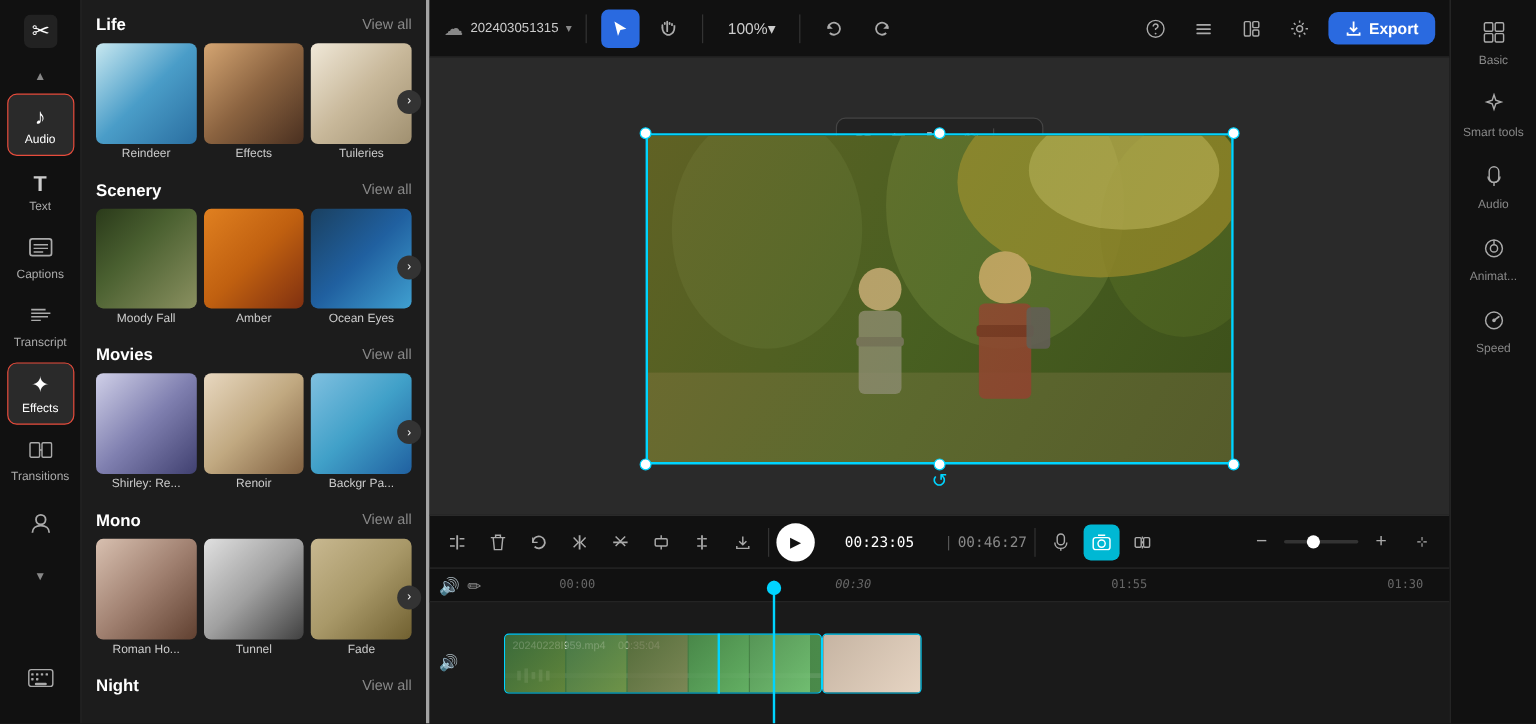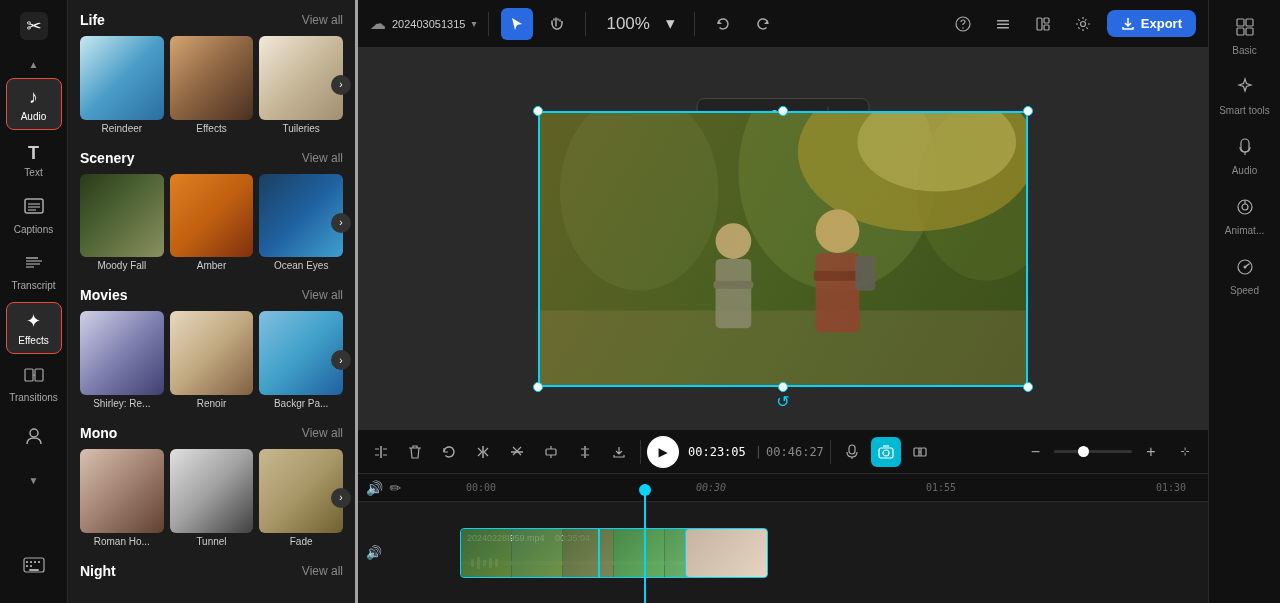--- a/index.html
+++ b/index.html
@@ -137,22 +137,22 @@
     .top-bar-divider { width: 1px; height: 24px; background: #333; margin: 0 4px; }
     .top-bar-spacer { flex: 1; }
     .tool-btn {
       width: 32px; height: 32px;
       display: flex; align-items: center; justify-content: center;
       border-radius: 6px; cursor: pointer; font-size: 16px; color: #ccc;
       background: transparent; border: none;
     }
     .tool-btn.active { background: #2a6ae0; color: #fff; }
     .zoom-control {
-      display: flex; align-items: center; gap: 16px;
-      font-size: 17px; color: #ccc; cursor: pointer;
+      display: flex; align-items: center; gap: 0;
+      font-size: 13px; color: #ccc; cursor: pointer;
       padding: 4px 8px; border-radius: 6px;
     }
     .export-btn {
       background: #2a6ae0; color: #fff; border: none;
       padding: 6px 14px; border-radius: 8px; font-size: 13px; font-weight: 600;
       cursor: pointer; display: flex; align-items: center; gap: 6px;
     }
 
     
     .canvas-area {
@@ -263,21 +263,21 @@
     }
     .bt-divider { width: 1px; height: 24px; background: #333; margin: 0 2px; }
     .play-btn {
       width: 32px; height: 32px;
       background: #fff; border-radius: 50%;
       display: flex; align-items: center; justify-content: center;
       cursor: pointer; font-size: 12px; color: #111;
     }
     .timecode {
       font-size: 12px; color: #fff; font-family: monospace;
-      margin: 0 5px;
+      margin: 0 21px;
     }
     .timecode-divider { color: #555; font-size: 12px; font-family: monospace; }
     .timecode-total { font-size: 12px; color: #888; font-family: monospace; }
     .bt-spacer { flex: 1; }
 
     
     .timeline-area {
       height: 130px;
       background: #1a1a1a;
       border-top: 1px solid #2a2a2a;
@@ -325,21 +325,20 @@
       position: absolute; top: 2px; left: 2px;
       white-space: nowrap;
     }
     .track-clip-duration {
       font-size: 9px; color: rgba(255,255,255,0.7); padding: 2px 4px;
       position: absolute; top: 2px; left: 90px;
     }
     .clip-main {
       left: 0; width: 265px;
       background: linear-gradient(90deg, #3a6a3a 0%, #4a8a4a 100%);
-      margin-left: 40px;
     }
     .clip-second {
       left: 265px; width: 83px;
       background: linear-gradient(90deg, #6a4a2a 0%, #8a6a4a 100%);
     }
     .clip-playhead-overlay {
       position: absolute; left: 178px; top: 0; bottom: 0;
       width: 2px; background: #00d4ff; z-index: 5;
     }
   </style>

